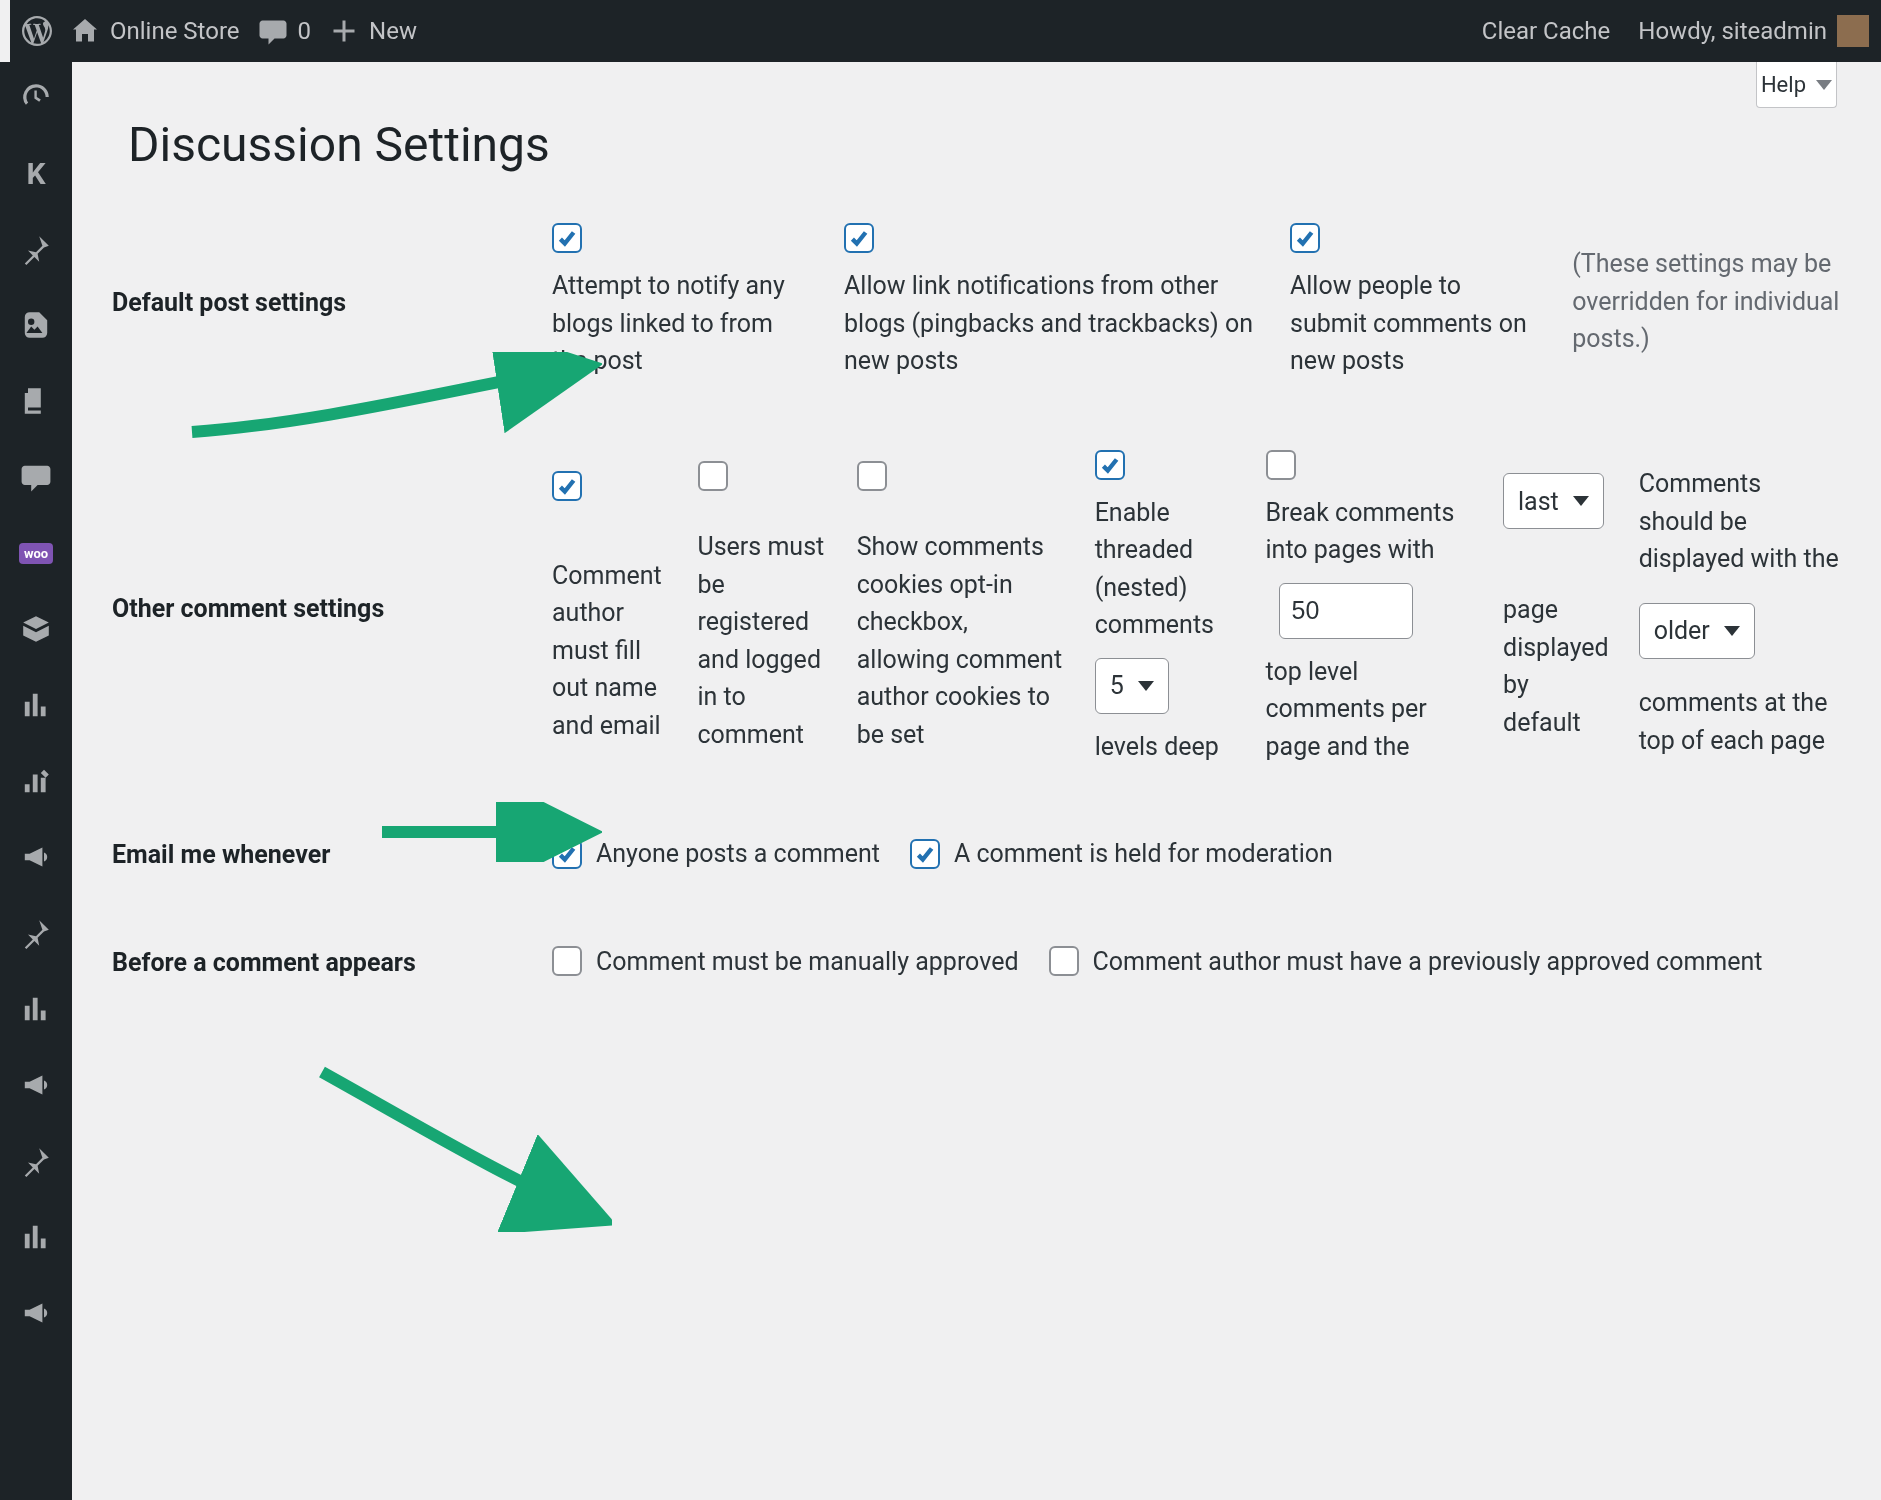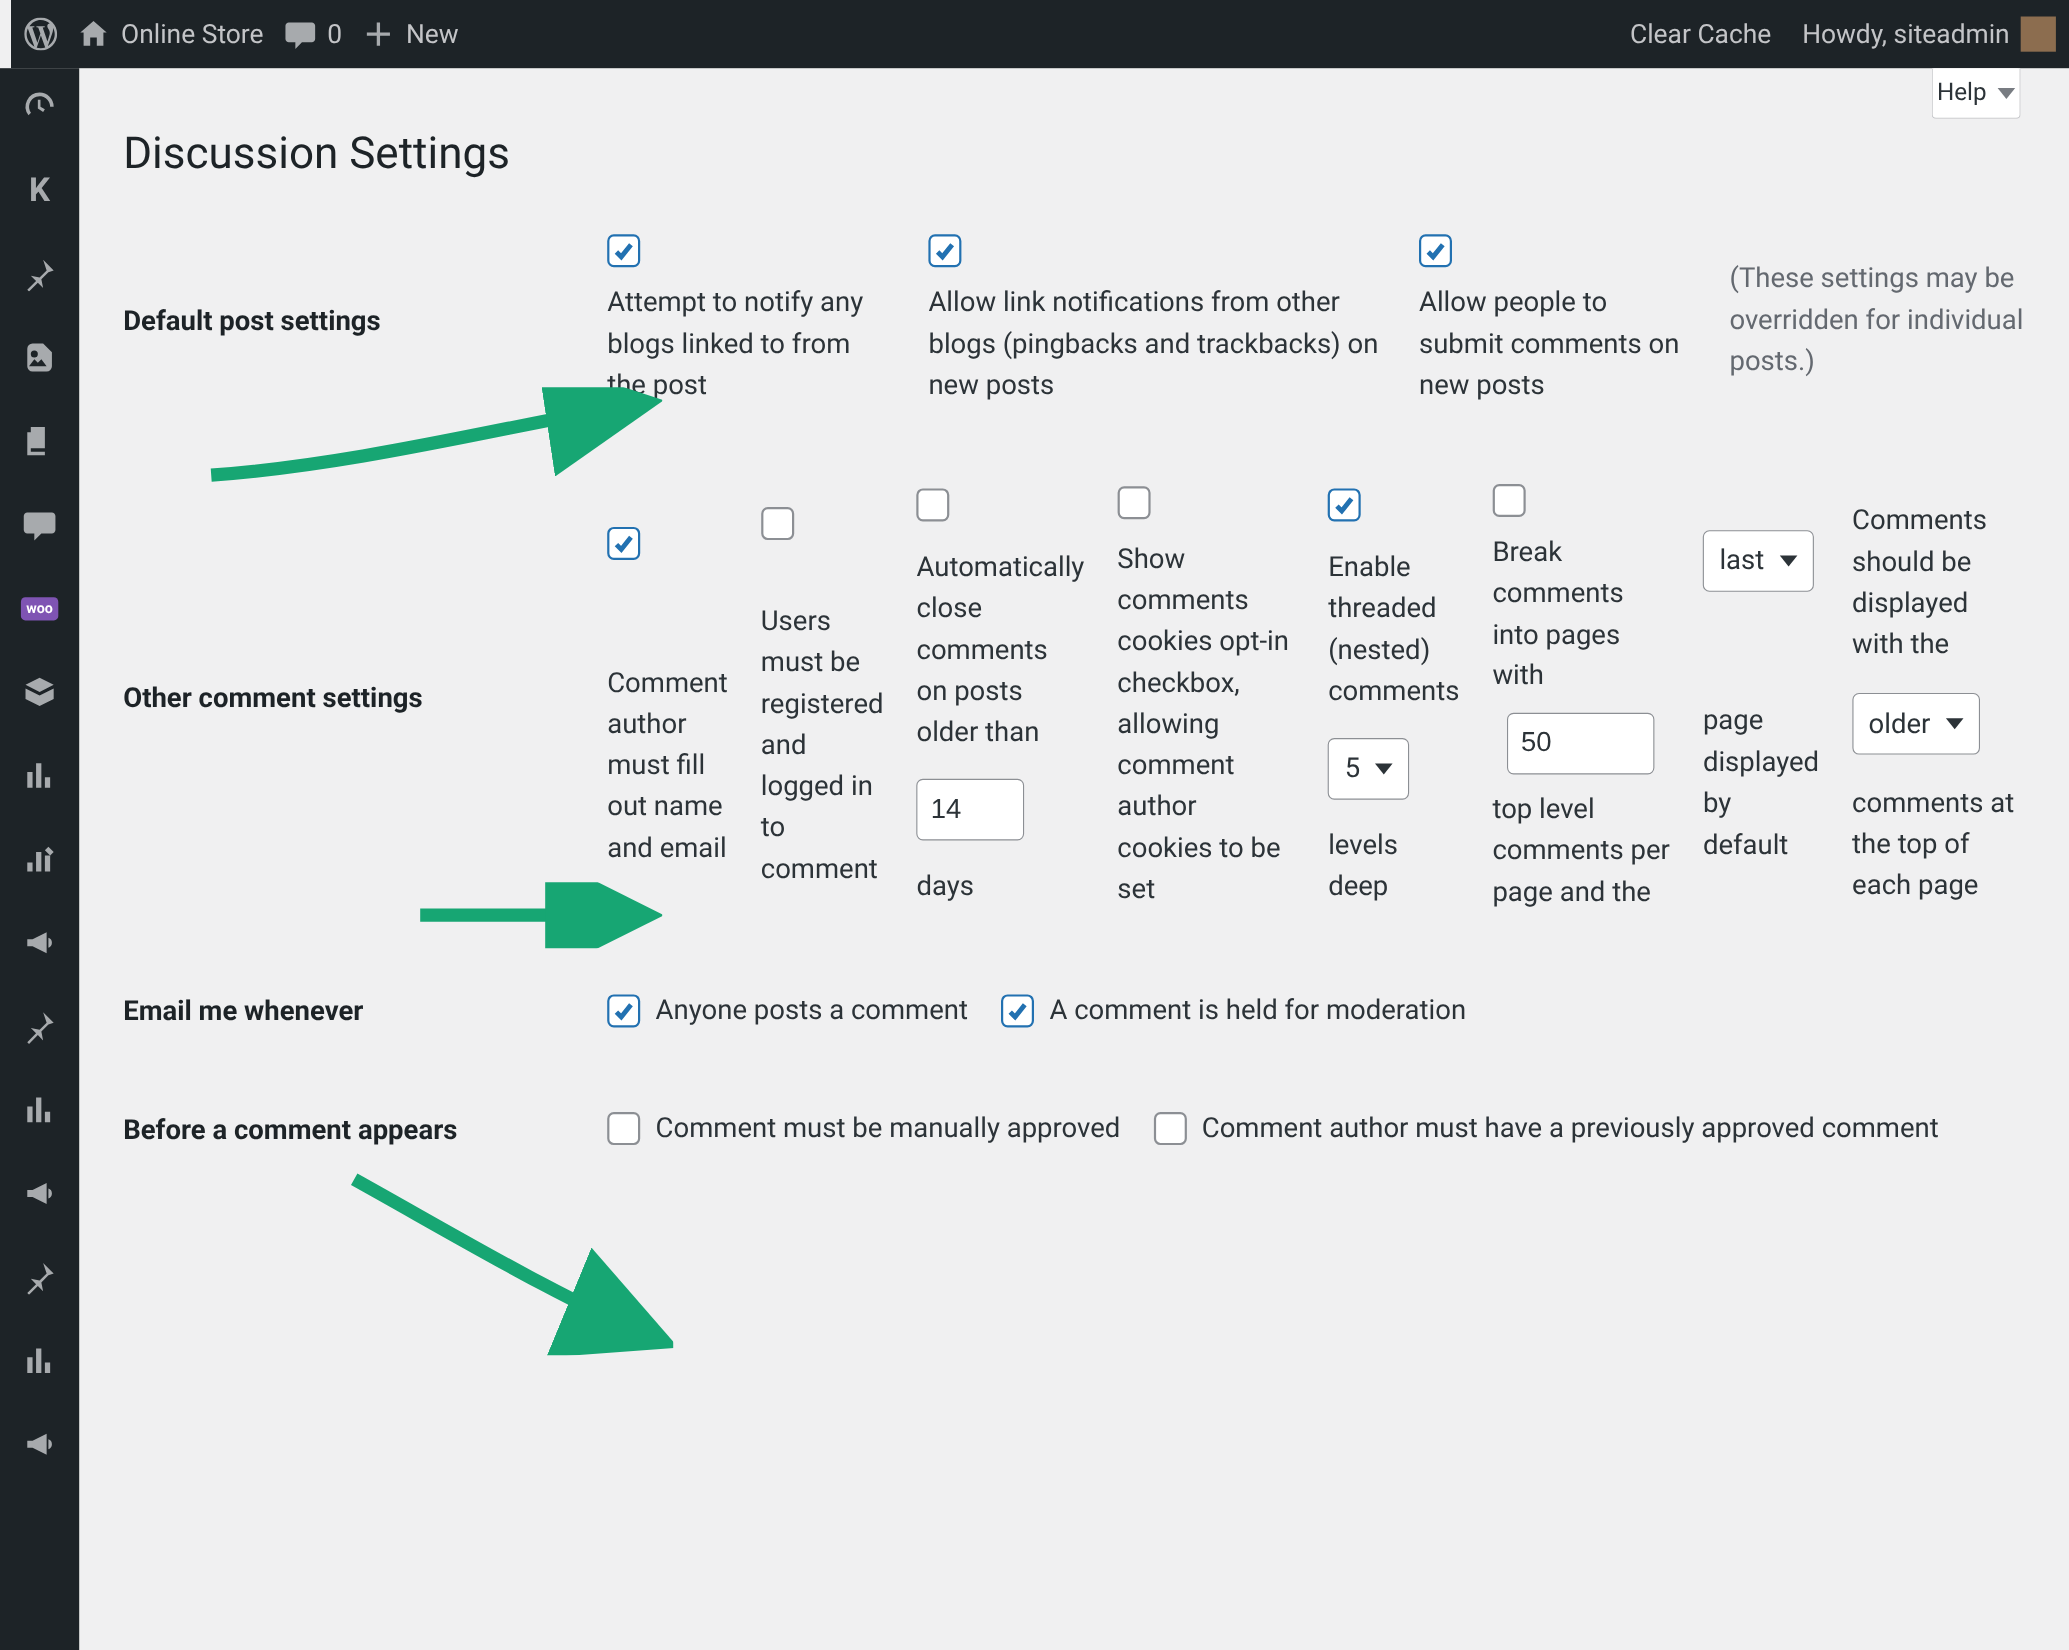--- a/index.html
+++ b/index.html
@@ -18,21 +18,21 @@
   .sidebar { position: absolute; top: 62px; left: 0; width: 72px; bottom: 0; background: #1d2327; display: flex; flex-direction: column; align-items: center; padding-top: 18px; gap: 42px; }
   .sidebar .icon { width: 34px; height: 34px; color: #a7aaad; cursor: pointer; display:flex; align-items:center; justify-content:center; }
   .sidebar svg { width: 32px; height: 32px; fill: #a7aaad; }
   .sidebar .woo-badge { background:#7f54b3; color:#fff; font-size:13px; font-weight:700; padding:3px 5px; border-radius:4px; }
 
   
   .main { position: absolute; top: 62px; left: 72px; right: 0; bottom: 0; padding: 24px 40px 40px 40px; }
   .help-tab { position: absolute; top: 0; right: 44px; background: #fff; border: 1px solid #c3c4c7; border-top: none; border-radius: 0 0 4px 4px; padding: 10px 4px; font-size: 22px; color: #2c3338; display: flex; align-items: center; gap: 10px; cursor: pointer; }
   .help-tab .tri { width:0; height:0; border-left:8px solid transparent; border-right:8px solid transparent; border-top:10px solid #787c82; }
 
-  h1.page-title { font-size: 40px; font-weight: 400; color: #1d2327; margin: 30px 0 50px 0; }
+  h1.page-title { font-size: 48px; font-weight: 400; color: #1d2327; margin: 30px 0 50px 16px; }
 
   .form { color:#2c3338; font-size:25px; }
   .row { display: flex; align-items: center; margin-bottom: 70px; }
   .row .label { width: 440px; font-weight: 700; font-size: 25px; color:#1d2327; padding-top:2px; }
   .row .fields { flex: 1; display: flex; flex-direction: row; gap: 30px; }
   .field-line { display: flex; align-items: center; flex-wrap: wrap; gap: 14px; line-height:1.5; }
   .note { color:#646970; font-size:25px; }
 
   
   .cb { width: 30px; height: 30px; border: 2px solid #8c8f94; border-radius: 6px; background:#fff; display:inline-flex; align-items:center; justify-content:center; cursor:pointer; flex-shrink:0; }
@@ -215,26 +215,20 @@
           <span class="cb checked">
               <svg viewBox="0 0 20 20">
                 <polyline points="4 11 8 15 16 5"></polyline>
               </svg>
             </span>
           <span>Comment author must fill out name and email</span>
         </div>
         <div class="field-line">
           <span class="cb"></span>
           <span>Users must be registered and logged in to comment</span>
-        </div>
-        <div class="field-line">
-          <span class="cb"></span>
-          <span>Automatically close comments on posts older than</span>
-          <input class="num" value="14" style="">
-          <span>days</span>
         </div>
         <div class="field-line">
           <span class="cb"></span>
           <span>Show comments cookies opt-in checkbox, allowing comment author cookies to be set</span>
         </div>
         <div class="field-line">
           <span class="cb checked">
               <svg viewBox="0 0 20 20">
                 <polyline points="4 11 8 15 16 5"></polyline>
               </svg>

